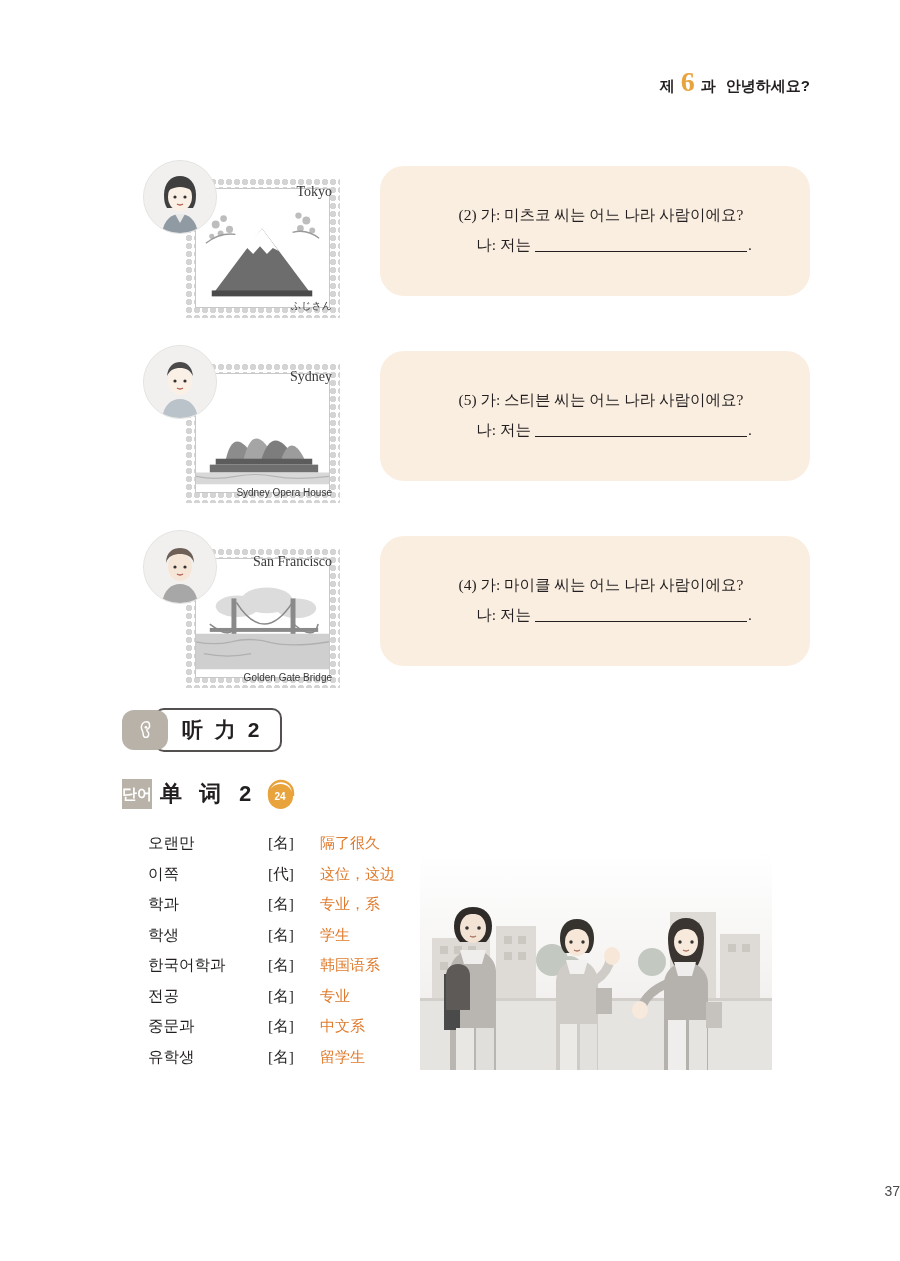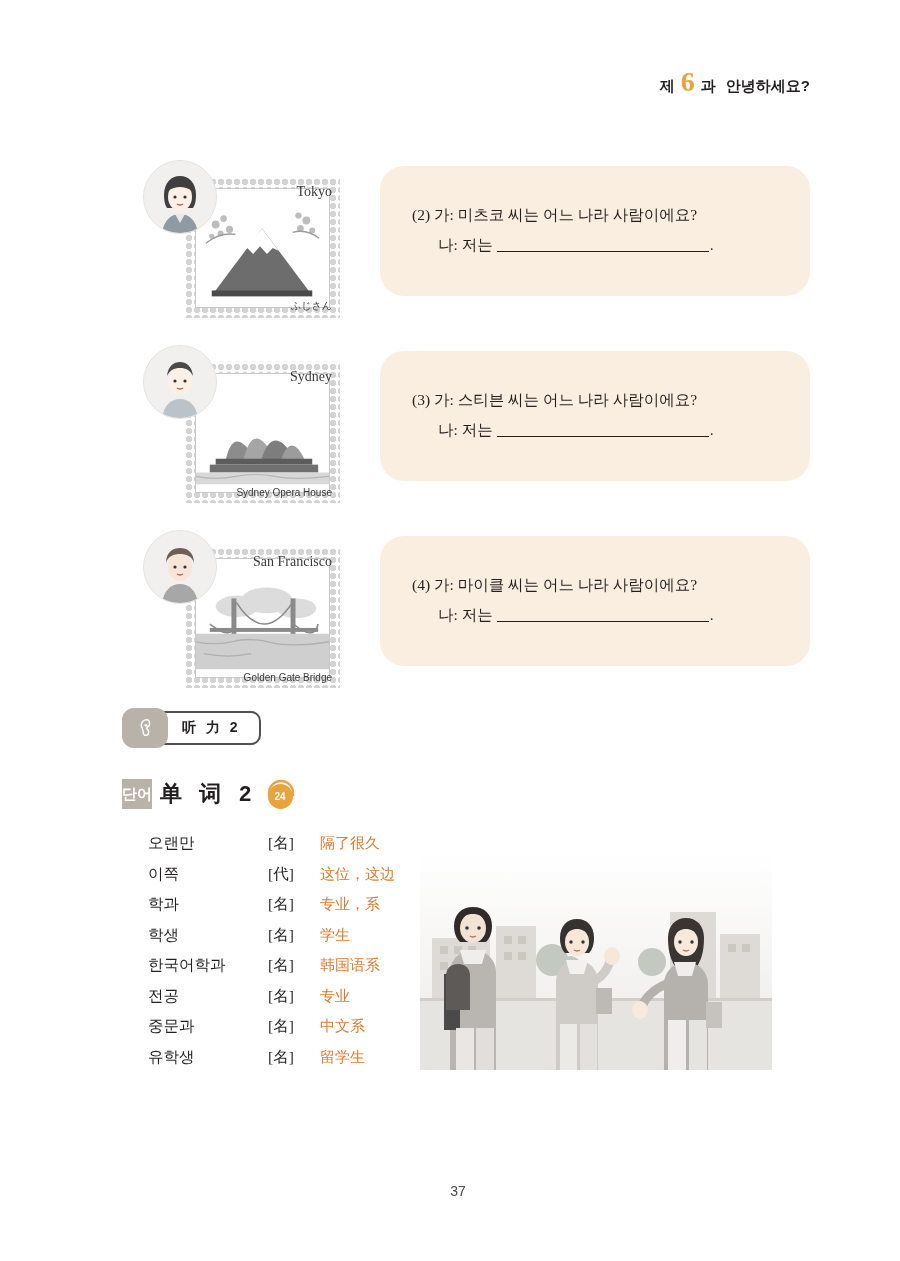--- a/index.html
+++ b/index.html
@@ -49,20 +49,21 @@
     color: #231f20;
     margin-left: 4px;
   }
 
   
   .exercise-list {
     position: absolute;
     top: 150px;
     left: 150px;
     width: 660px;
+    text-align: center;
   }
   .ex-row {
     position: relative;
     height: 175px;
     margin-bottom: 10px;
   }
 
   
   .stamp-wrap {
     position: absolute;
@@ -181,21 +182,21 @@
     align-items: center;
     justify-content: center;
   }
   .sect-label {
     margin-left: -14px;
     padding: 6px 18px 6px 26px;
     border: 2px solid #555050;
     border-radius: 10px;
     background: #ffffff;
     font-family: "Liberation Sans", sans-serif;
-    font-size: 14px;
+    font-size: 21px;
     font-weight: bold;
     letter-spacing: 3px;
     color: #231f20;
   }
 
   
   .vocab-heading {
     position: absolute;
     left: 122px;
     top: 778px;
@@ -282,21 +283,21 @@
     background: linear-gradient(#ffffff, #f3f3f1);
     overflow: hidden;
   }
 
   
   .page-number {
     position: absolute;
     left: 16px;
     right: 0;
     top: 1183px;
-    text-align: center;
+    text-align: right;
     font-family: "Liberation Sans", sans-serif;
     font-size: 14px;
     color: #4a4a4a;
   }
 </style>
 </head>
 <body>
 
 <div class="page-header">
   <span class="hdr-je">제</span>
@@ -390,21 +391,21 @@
           <path d="M23 30c1-10 7-14 13-14s12 4 13 14c-3-6-7-8-13-8s-10 2-13 8z" fill="#4a4a4a"></path>
           <circle cx="31" cy="35" r="1.6" fill="#333"></circle>
             <circle cx="41" cy="35" r="1.6" fill="#333"></circle>
           <path d="M33 42q3 2 6 0" stroke="#b0594a" stroke-width="1.3" fill="none"></path>
           <path d="M18 72c2-13 9-19 18-19s16 6 18 19z" fill="#b9c3c9"></path>
         </svg>
       </div>
     </div>
     <div class="panel">
       <div class="panel-lines">
-        <div class="q-line">(3) 가: 스티븐 씨는 어느 나라 사람이에요?</div>
+        <div class="q-line">(5) 가: 스티븐 씨는 어느 나라 사람이에요?</div>
         <div class="a-line">
           <span>나: 저는</span><span class="blank"></span><span>.</span>
         </div>
       </div>
     </div>
   </div>
 
   <div class="ex-row">
     <div class="stamp-wrap">
       <div class="stamp">

